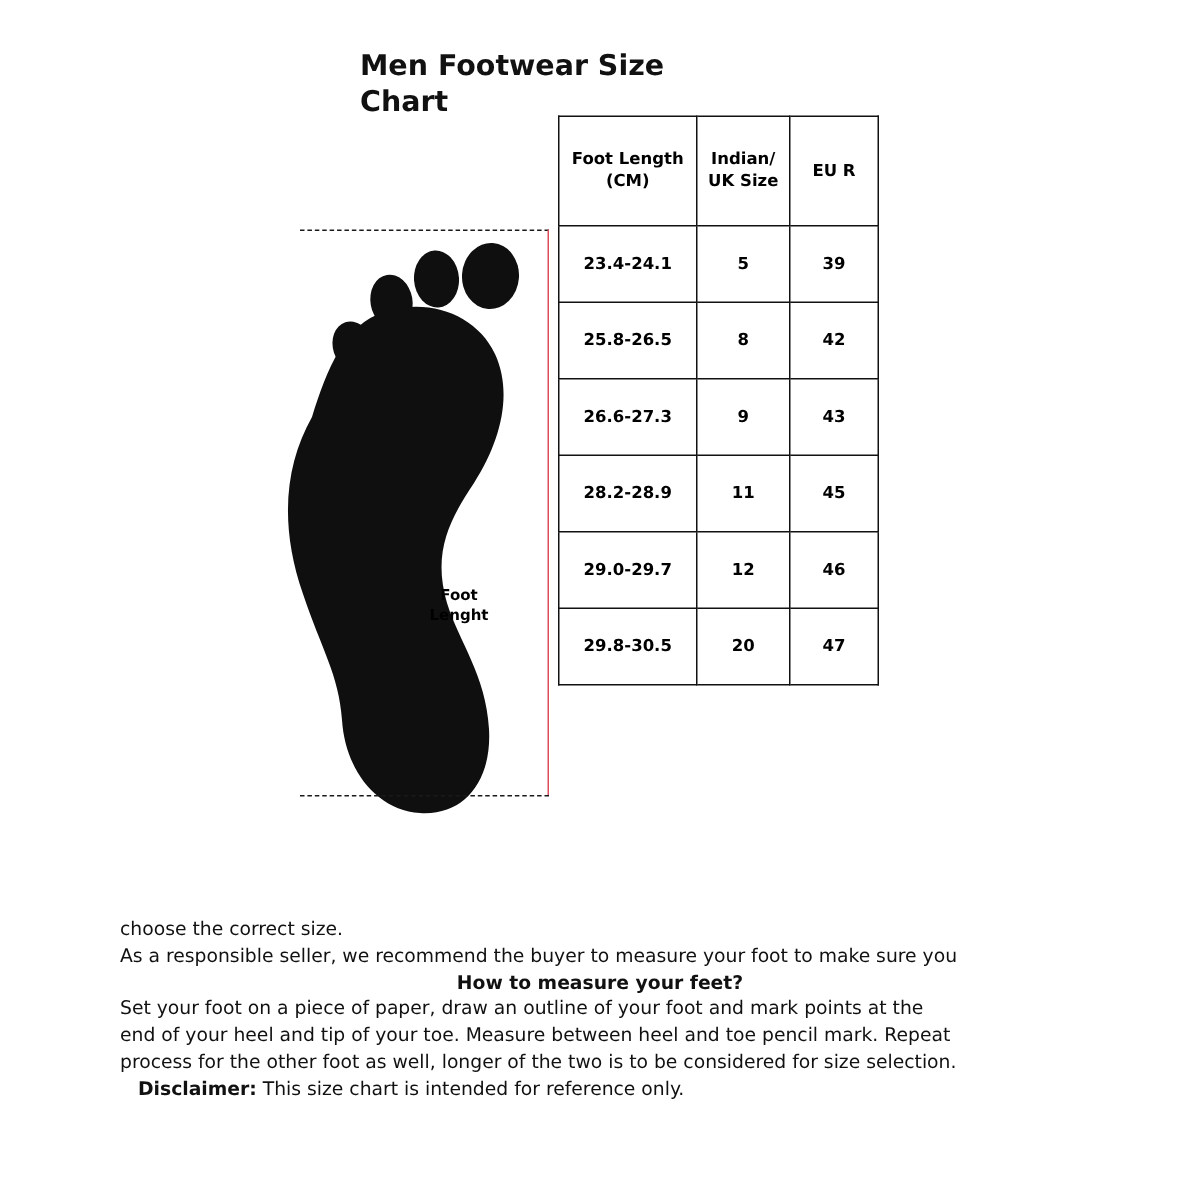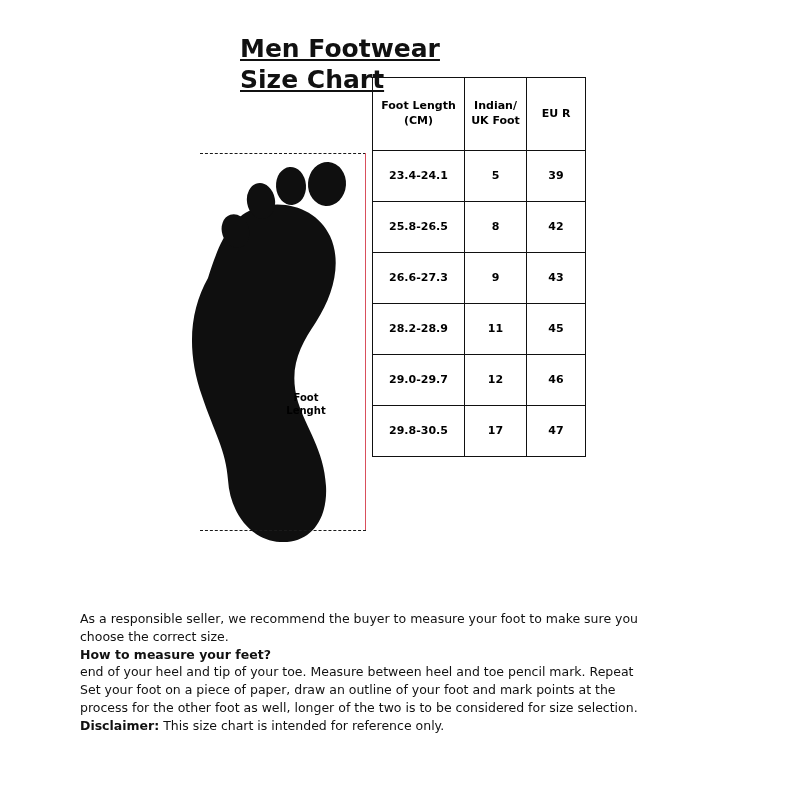--- a/index.html
+++ b/index.html
@@ -18,25 +18,24 @@
   .page {
     position: relative;
     width: 800px;
     height: 800px;
   }
   .title {
     position: absolute;
     left: 240px;
     top: 33px;
     width: 250px;
-    font-size: 25px;
+    font-size: 19px;
     font-weight: bold;
     line-height: 1.25;
     color: #111;
-    text-decoration: underline;
   }
 
   
   .foot-wrap {
     position: absolute;
     left: 180px;
     top: 150px;
     width: 190px;
     height: 400px;
   }
@@ -110,22 +109,22 @@
   .notes {
     position: absolute;
     left: 80px;
     top: 610px;
     width: 640px;
     font-size: 12.5px;
     line-height: 1.42;
     color: #111;
   }
   .notes p { margin: 0; }
-  .notes .head { font-weight: bold; }
-  .notes .inline-head { font-weight: bold; }
+  .notes .head { font-weight: bold; text-align: center; }
+  .notes .inline-head { font-weight: bold; margin-left: 12px; }
 </style>
 </head>
 <body>
 
 <div class="page">
 
   <div class="title">Men Footwear Size Chart</div>
 
   <div class="foot-wrap">
     <svg class="sole" viewBox="0 0 190 400">
@@ -153,21 +152,21 @@
 
   <table class="size-table">
     <colgroup>
         <col class="c0">
         <col class="c1">
         <col class="c2">
       </colgroup>
     <thead>
       <tr>
         <th>Foot Length (CM)</th>
-        <th>Indian/ UK Foot</th>
+        <th>Indian/ UK Size</th>
         <th>EU R</th>
       </tr>
     </thead>
     <tbody>
       <tr>
         <td>23.4-24.1</td>
         <td>5</td>
         <td>39</td>
       </tr>
       <tr>
@@ -185,29 +184,29 @@
         <td>11</td>
         <td>45</td>
       </tr>
       <tr>
         <td>29.0-29.7</td>
         <td>12</td>
         <td>46</td>
       </tr>
       <tr>
         <td>29.8-30.5</td>
-        <td>17</td>
+        <td>20</td>
         <td>47</td>
       </tr>
     </tbody>
   </table>
 
   <div class="notes">
+    <p>choose the correct size.</p>
     <p>As a responsible seller, we recommend the buyer to measure your foot to make sure you</p>
-    <p>choose the correct size.</p>
     <p class="head">How to measure your feet?</p>
+    <p>Set your foot on a piece of paper, draw an outline of your foot and mark points at the</p>
     <p>end of your heel and tip of your toe. Measure between heel and toe pencil mark. Repeat</p>
-    <p>Set your foot on a piece of paper, draw an outline of your foot and mark points at the</p>
     <p>process for the other foot as well, longer of the two is to be considered for size selection.</p>
     <p><span class="inline-head">Disclaimer:</span><span> This size chart is intended for reference only.</span></p>
   </div>
 
 </div>
 
 </body></html>

